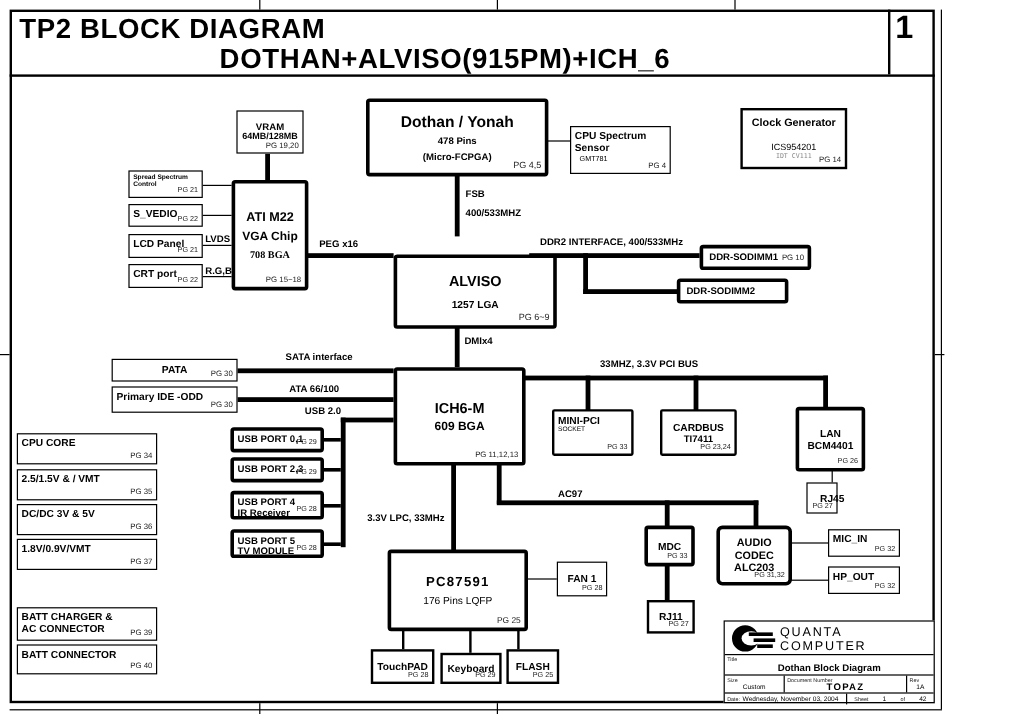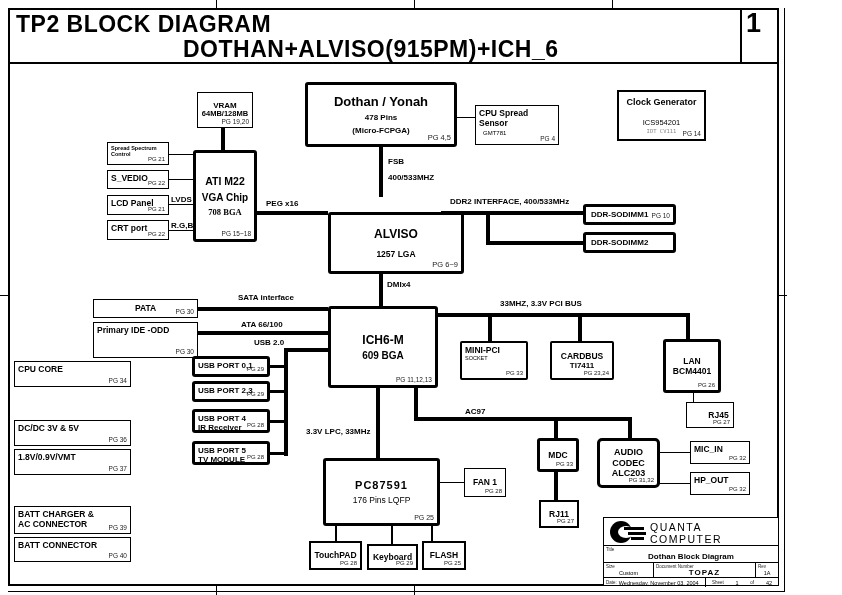--- a/index.html
+++ b/index.html
@@ -112,21 +112,21 @@
   </div>
 
   <div class="box b3" style="left:305px;top:82px;width:152px;height:65px;">
     <div class="bn" style="font-size:13px;">Dothan / Yonah</div>
     <div class="bn" style="font-size:8px;margin-top:4px;">478 Pins</div>
     <div class="bn" style="font-size:8px;margin-top:3px;">(Micro-FCPGA)</div>
     <div class="pg" style="font-size:7.5px;">PG 4,5</div>
   </div>
 
   <div class="box tl" style="left:475px;top:105px;width:84px;height:40px;">
-    <div class="bn" style="font-size:8.5px;">CPU Spread</div>
+    <div class="bn" style="font-size:8.5px;">CPU Spectrum</div>
     <div class="bn" style="font-size:8.5px;">Sensor</div>
     <div style="font-size:6px;margin-top:2px;margin-left:4px;">GMT781</div>
     <div class="pg">PG 4</div>
   </div>
 
   <div class="box b2" style="left:617px;top:90px;width:89px;height:51px;">
     <div class="bn" style="font-size:9px;">Clock Generator</div>
     <div style="font-size:7.5px;margin-top:12px;">ICS954201</div>
     <div class="ghost" style="font-size:5.5px;">IDT CV111</div>
     <div class="pg">PG 14</div>
@@ -164,30 +164,30 @@
     <div class="bn" style="font-size:12px;">ALVISO</div>
     <div class="bn" style="font-size:8.5px;margin-top:7px;">1257 LGA</div>
     <div class="pg" style="font-size:7.5px;">PG 6~9</div>
   </div>
 
   <div class="box b3" style="left:583px;top:204px;width:93px;height:21px;flex-direction:row;justify-content:flex-start;padding-left:5px;">
     <div class="bn" style="font-size:8px;">DDR-SODIMM1</div>
     <div class="pg" style="bottom:2px;">PG 10</div>
   </div>
 
-  <div class="box b3" style="left:583px;top:232px;width:93px;height:21px;flex-direction:row;justify-content:flex-start;padding-left:5px;">
+  <div class="box b3" style="left:564px;top:232px;width:93px;height:21px;flex-direction:row;justify-content:flex-start;padding-left:5px;">
     <div class="bn" style="font-size:8px;">DDR-SODIMM2</div>
   </div>
 
   <div class="box" style="left:93px;top:299px;width:105px;height:19px;">
     <div class="bn" style="font-size:8.5px;">PATA</div>
     <div class="pg">PG 30</div>
   </div>
 
-  <div class="box tl" style="left:93px;top:322px;width:105px;height:36px;text-align:right;">
+  <div class="box tl" style="left:93px;top:322px;width:105px;height:22px;text-align:right;">
     <div class="bn" style="font-size:8.5px;">Primary IDE  -ODD</div>
     <div class="pg">PG 30</div>
   </div>
 
   <div class="box b3" style="left:328px;top:306px;width:110px;height:82px;">
     <div class="bn" style="font-size:12px;">ICH6-M</div>
     <div class="bn" style="font-size:10px;margin-top:3px;">609 BGA</div>
     <div class="pg">PG 11,12,13</div>
   </div>
 
@@ -224,21 +224,21 @@
     <div class="bn" style="font-size:8px;">TI7411</div>
     <div class="pg" style="font-size:6px;">PG 23,24</div>
   </div>
 
   <div class="box b3" style="left:663px;top:339px;width:58px;height:54px;">
     <div class="bn" style="font-size:8.5px;">LAN</div>
     <div class="bn" style="font-size:8.5px;">BCM4401</div>
     <div class="pg" style="font-size:6px;">PG 26</div>
   </div>
 
-  <div class="box" style="left:686px;top:402px;width:48px;height:26px;padding-left:17px;">
+  <div class="box" style="left:672px;top:402px;width:26px;height:26px;padding-left:17px;">
     <div class="bn" style="font-size:8.5px;">RJ45</div>
     <div class="pg" style="font-size:6px;">PG 27</div>
   </div>
 
   <div class="box b3" style="left:537px;top:438px;width:42px;height:34px;">
     <div class="bn" style="font-size:8.5px;">MDC</div>
     <div class="pg" style="font-size:6px;">PG 33</div>
   </div>
 
   <div class="box b3" style="left:597px;top:438px;width:63px;height:50px;border-radius:5px;">
@@ -285,20 +285,24 @@
   </div>
 
   <div class="box b2" style="left:422px;top:541px;width:44px;height:29px;">
     <div class="bn" style="font-size:8.5px;">FLASH</div>
     <div class="pg" style="font-size:6px;">PG 25</div>
   </div>
 
   <div class="box tl" style="left:14px;top:361px;width:117px;height:26px;">
     <div class="bn" style="font-size:8.5px;">CPU CORE</div>
     <div class="pg">PG 34</div>
+  </div>
+  <div class="box tl" style="left:14px;top:391px;width:117px;height:26px;">
+    <div class="bn" style="font-size:8.5px;">2.5/1.5V &amp; / VMT</div>
+    <div class="pg">PG 35</div>
   </div>
   <div class="box tl" style="left:14px;top:420px;width:117px;height:26px;">
     <div class="bn" style="font-size:8.5px;">DC/DC 3V &amp; 5V</div>
     <div class="pg">PG 36</div>
   </div>
   <div class="box tl" style="left:14px;top:449px;width:117px;height:26px;">
     <div class="bn" style="font-size:8.5px;">1.8V/0.9V/VMT</div>
     <div class="pg">PG 37</div>
   </div>
   <div class="box tl" style="left:14px;top:506px;width:117px;height:28px;">

